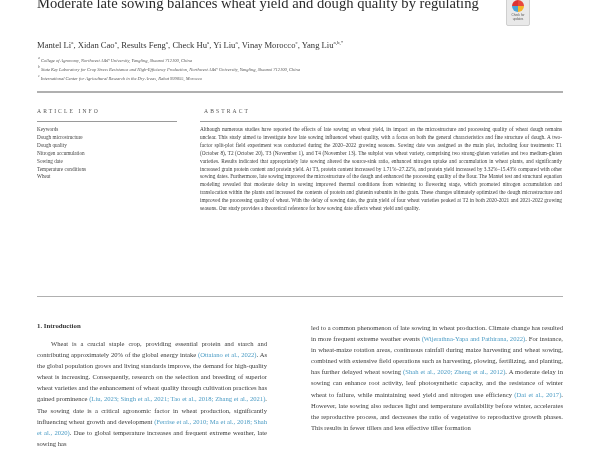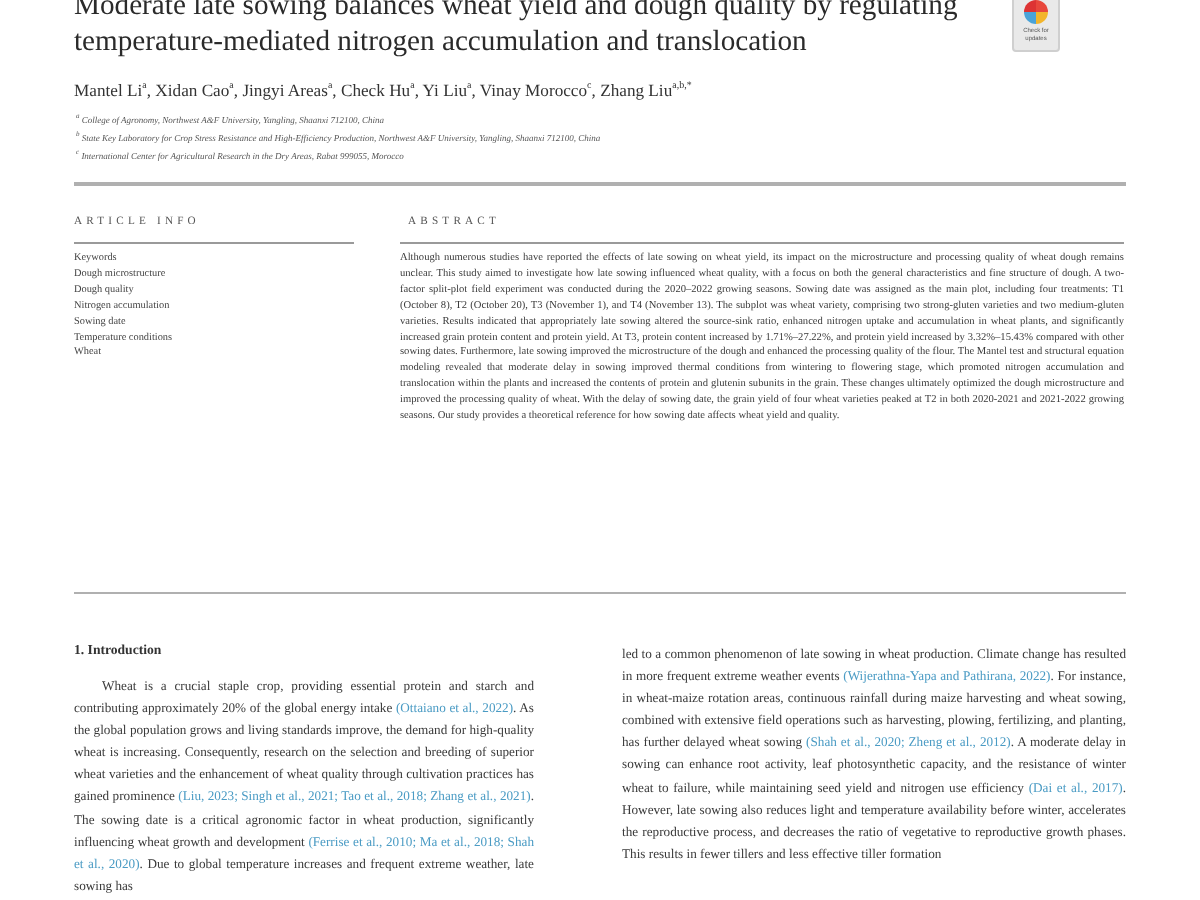--- a/index.html
+++ b/index.html
@@ -28,36 +28,35 @@
   .col p { margin: 0; }
   .indent { text-indent: 14px; }
   .cite { color: #4a9bc4; }
   .intro-head { position: absolute; left: 37px; top: 322px; font-size: 6.8px; font-weight: bold; color: #333; }
 </style>
 </head>
 <body>
 
 <div class="title">
   <div>Moderate late sowing balances wheat yield and dough quality by regulating</div>
-  <div>temperature-mediated nitrogen accumulation and translocation</div>
 </div>
 
 <div class="crossmark">
   <div class="ring"></div>
   <div class="lbl">Check for updates</div>
 </div>
 
 <div class="authors">
   <span><span>Mantel Li</span><sup>a</sup></span>,
   <span><span>Xidan Cao</span><sup>a</sup></span>,
-  <span><span>Jingyi Areas</span><sup>a</sup></span>,
+  <span><span>Results Feng</span><sup>a</sup></span>,
   <span><span>Check Hu</span><sup>a</sup></span>,
   <span><span>Yi Liu</span><sup>a</sup></span>,
   <span><span>Vinay Morocco</span><sup>c</sup></span>,
-  <span><span>Zhang Liu</span><sup>a,b,*</sup></span>
+  <span><span>Yang Liu</span><sup>a,b,*</sup></span>
 </div>
 
 <div class="affils">
   <div><sup>a</sup> <span>College of Agronomy, Northwest A&amp;F University, Yangling, Shaanxi 712100, China</span></div>
   <div><sup>b</sup> <span>State Key Laboratory for Crop Stress Resistance and High-Efficiency Production, Northwest A&amp;F University, Yangling, Shaanxi 712100, China</span></div>
   <div><sup>c</sup> <span>International Center for Agricultural Research in the Dry Areas, Rabat 999055, Morocco</span></div>
 </div>
 
 <div class="rule" style="left:37px; top:91px; width:526px; background:#b0b0b0; height:1.5px;"></div>
 

